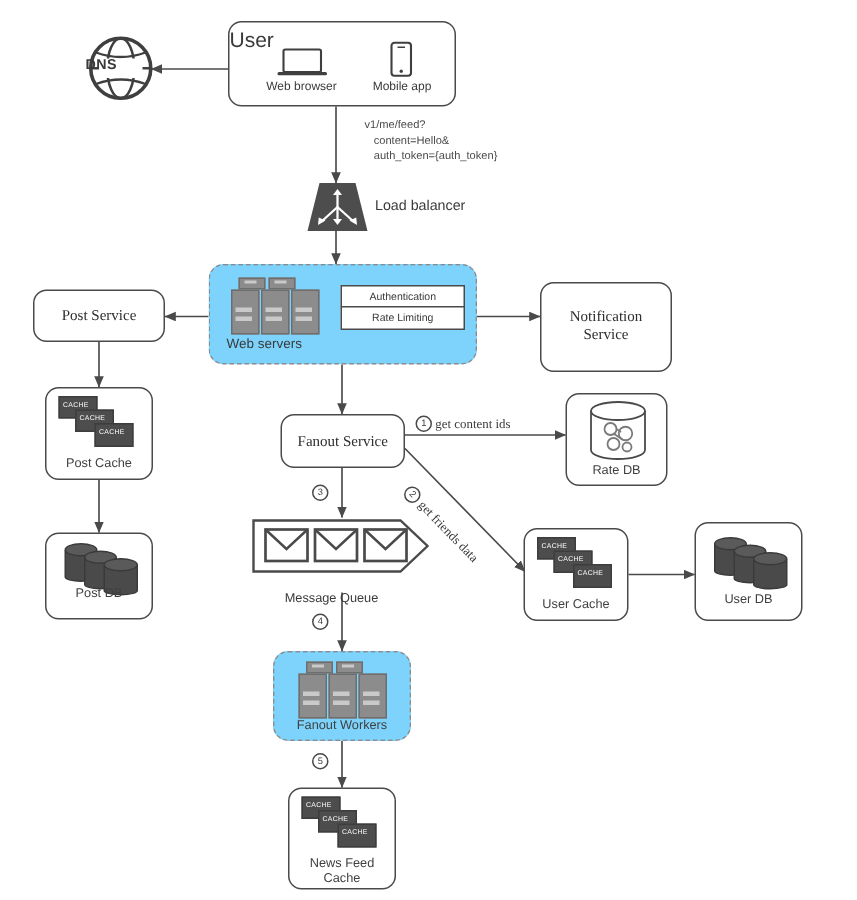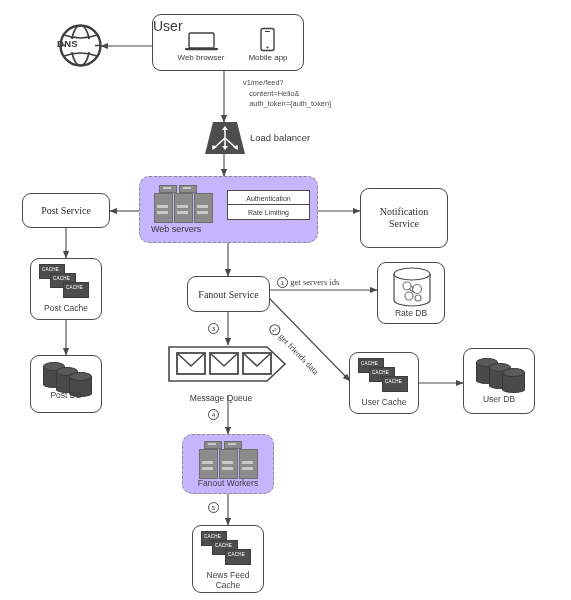--- a/index.html
+++ b/index.html
@@ -1,21 +1,21 @@
 <!DOCTYPE html>
 <html><head>
 <meta charset="utf-8">
 <style>
   html,body{margin:0;padding:0;background:#ffffff;}
   body{width:571px;height:600px;position:relative;overflow:hidden;
        font-family:"Liberation Sans", sans-serif;color:#3a3a3a;}
   #canvas{position:absolute;left:0;top:0;width:571px;height:600px;}
   .node{position:absolute;box-sizing:border-box;}
   .rbox{border:1px solid #4a4a4a;border-radius:9px;background:#fff;}
-  .dashed{border:1.4px dashed #8a8a8a;border-radius:10px;background:#c4b5fd;}
+  .dashed{border:1.4px dashed #8a8a8a;border-radius:10px;background:#7dd3fc;}
   .lbl{position:absolute;text-align:center;width:100%;left:0;
        font-size:8.5px;color:#3f3f3f;line-height:1.15;}
   .serif{font-family:"Liberation Serif", serif;font-size:10px;color:#2e2e2e;}
   .ctr{display:flex;align-items:center;justify-content:center;text-align:center;}
   .edge-lbl{position:absolute;font-size:8px;color:#3a3a3a;white-space:nowrap;}
   .api-lbl{position:absolute;font-size:7.4px;color:#4a4a4a;line-height:1.45;white-space:pre;}
   .circnum{display:inline-block;width:9px;height:9px;border:0.8px solid #4a4a4a;
            border-radius:50%;font-size:6.2px;line-height:9px;text-align:center;
            vertical-align:middle;color:#3a3a3a;}
   svg{display:block;overflow:visible;}
@@ -188,21 +188,21 @@
   </div>
   <div class="lbl" style="top:35px;">Post DB</div>
 </div>
 
 <div class="node rbox ctr serif" style="left:187px;top:276px;width:83px;height:36px;">
   <span>Fanout Service</span>
 </div>
 
 <div class="edge-lbl" style="left:277px;top:277px;">
   <span class="circnum">1</span>
-  <span style="font-family:'Liberation Serif',serif;font-size:8.6px;">get servers ids</span>
+  <span style="font-family:'Liberation Serif',serif;font-size:8.6px;">get content ids</span>
 </div>
 
 <div class="edge-lbl" style="left:275px;top:322px;transform:rotate(46deg);transform-origin:left top;">
   <span class="circnum">2</span>
   <span style="font-family:'Liberation Serif',serif;font-size:8.6px;">get friends data</span>
 </div>
 
 <div class="edge-lbl" style="left:208px;top:323px;">
   <span class="circnum">3</span>
 </div>

